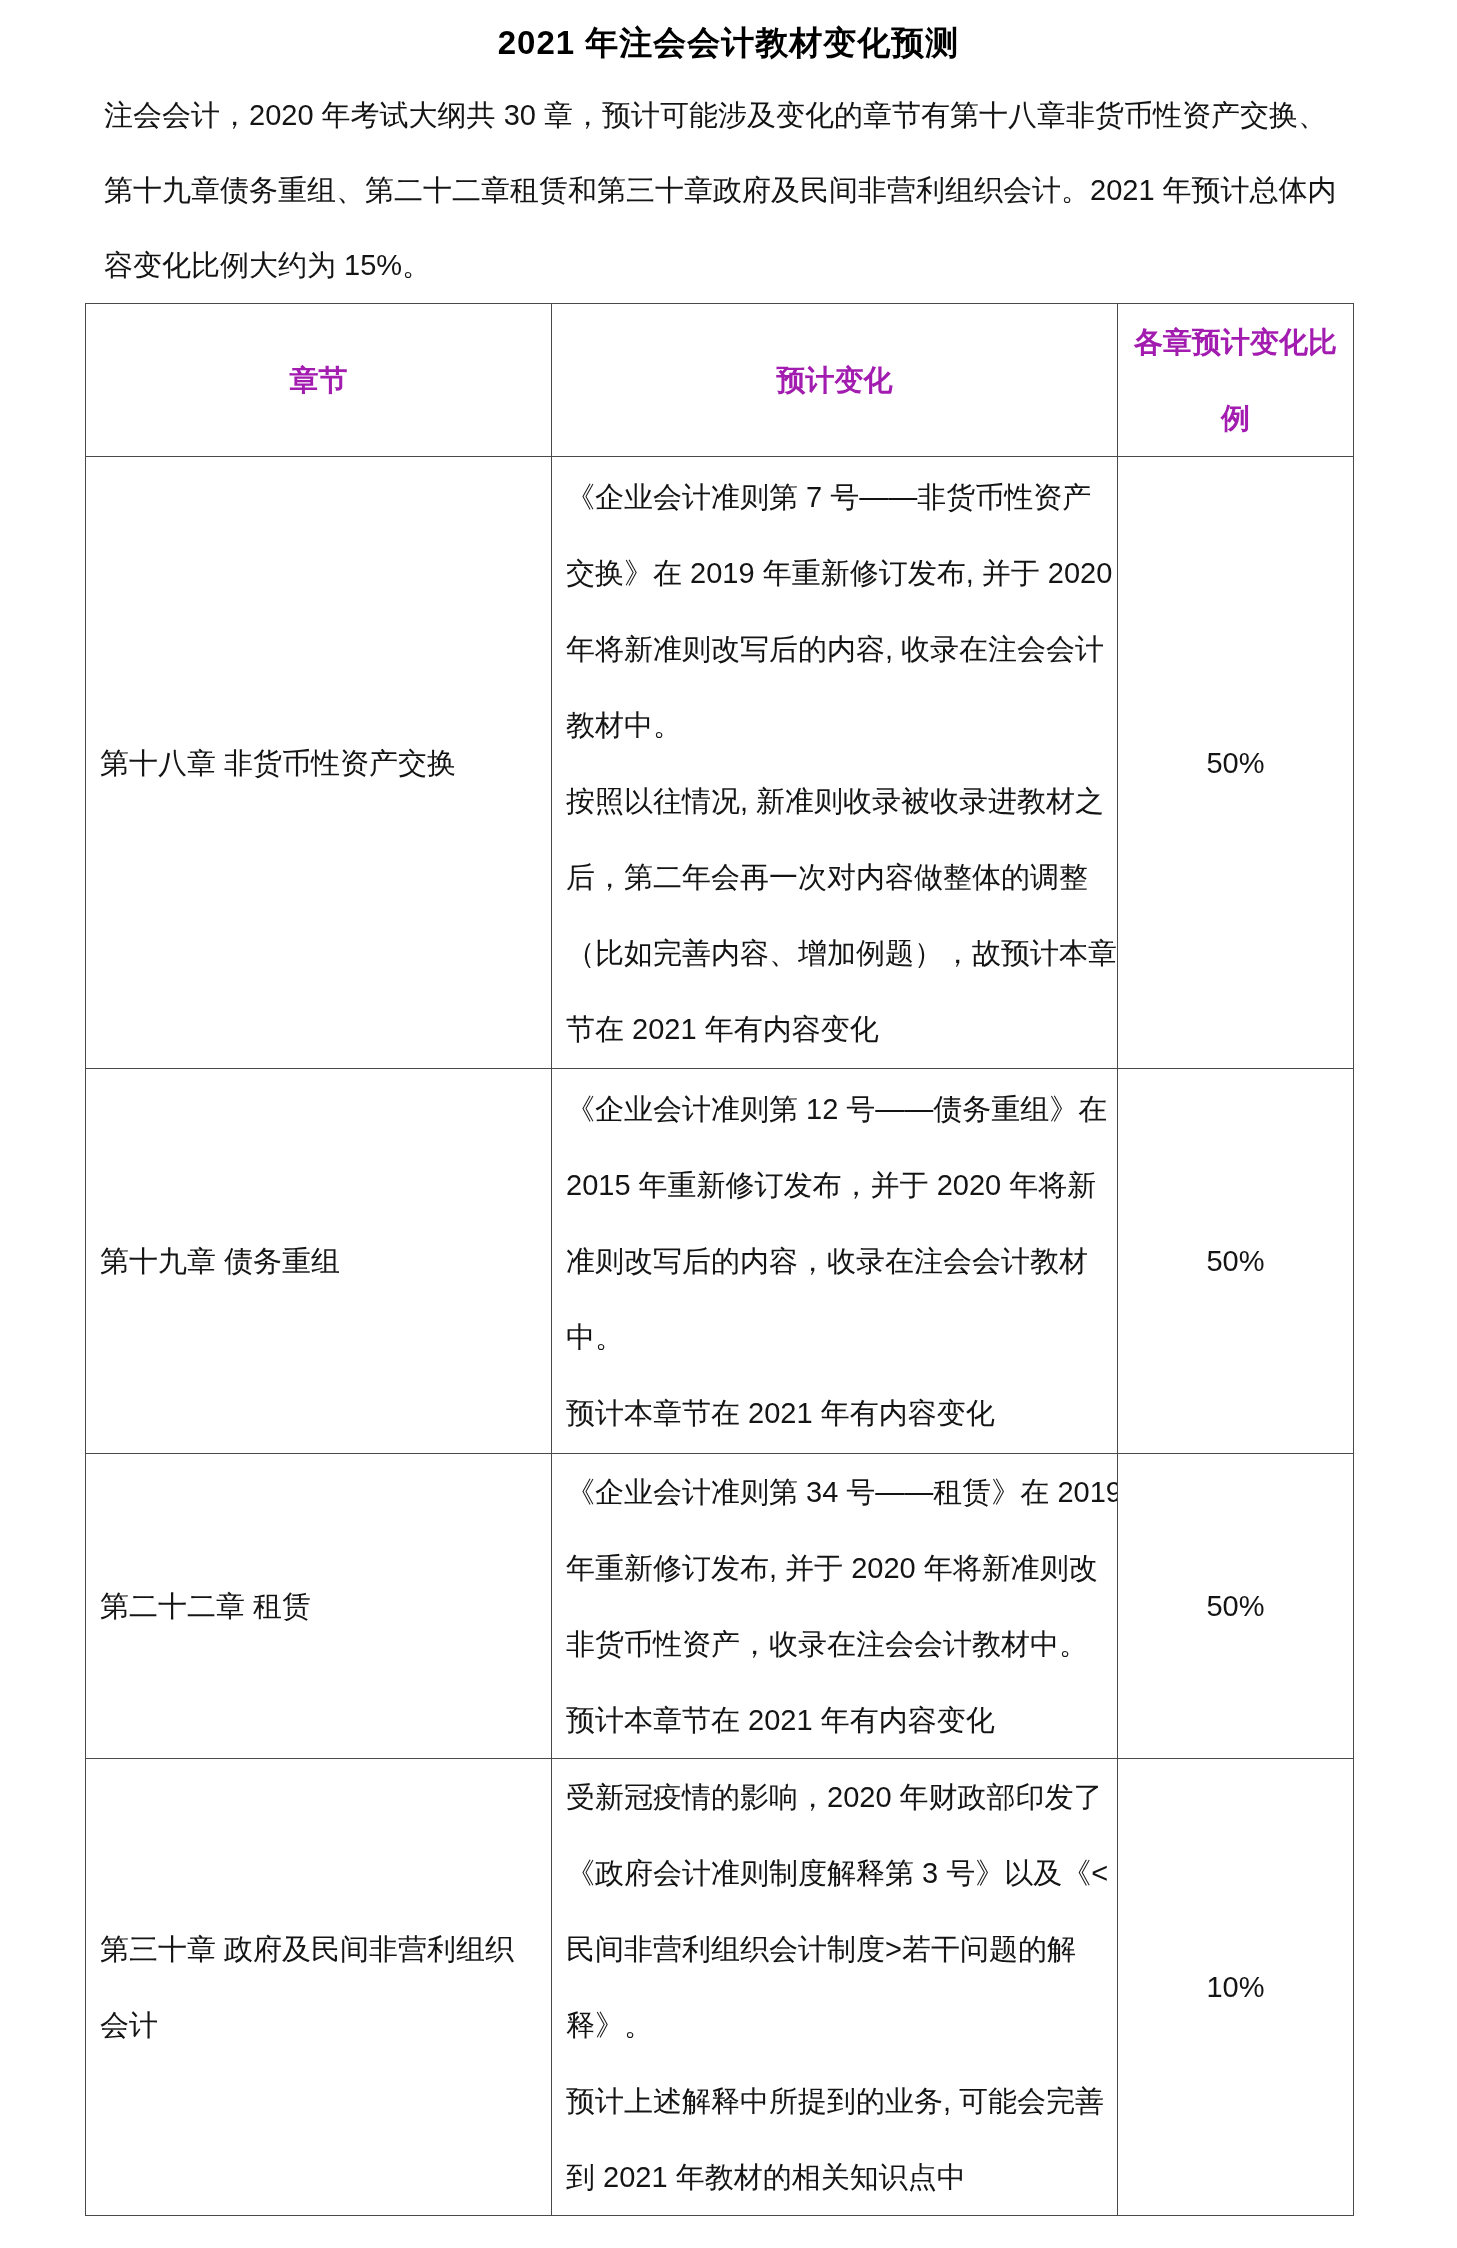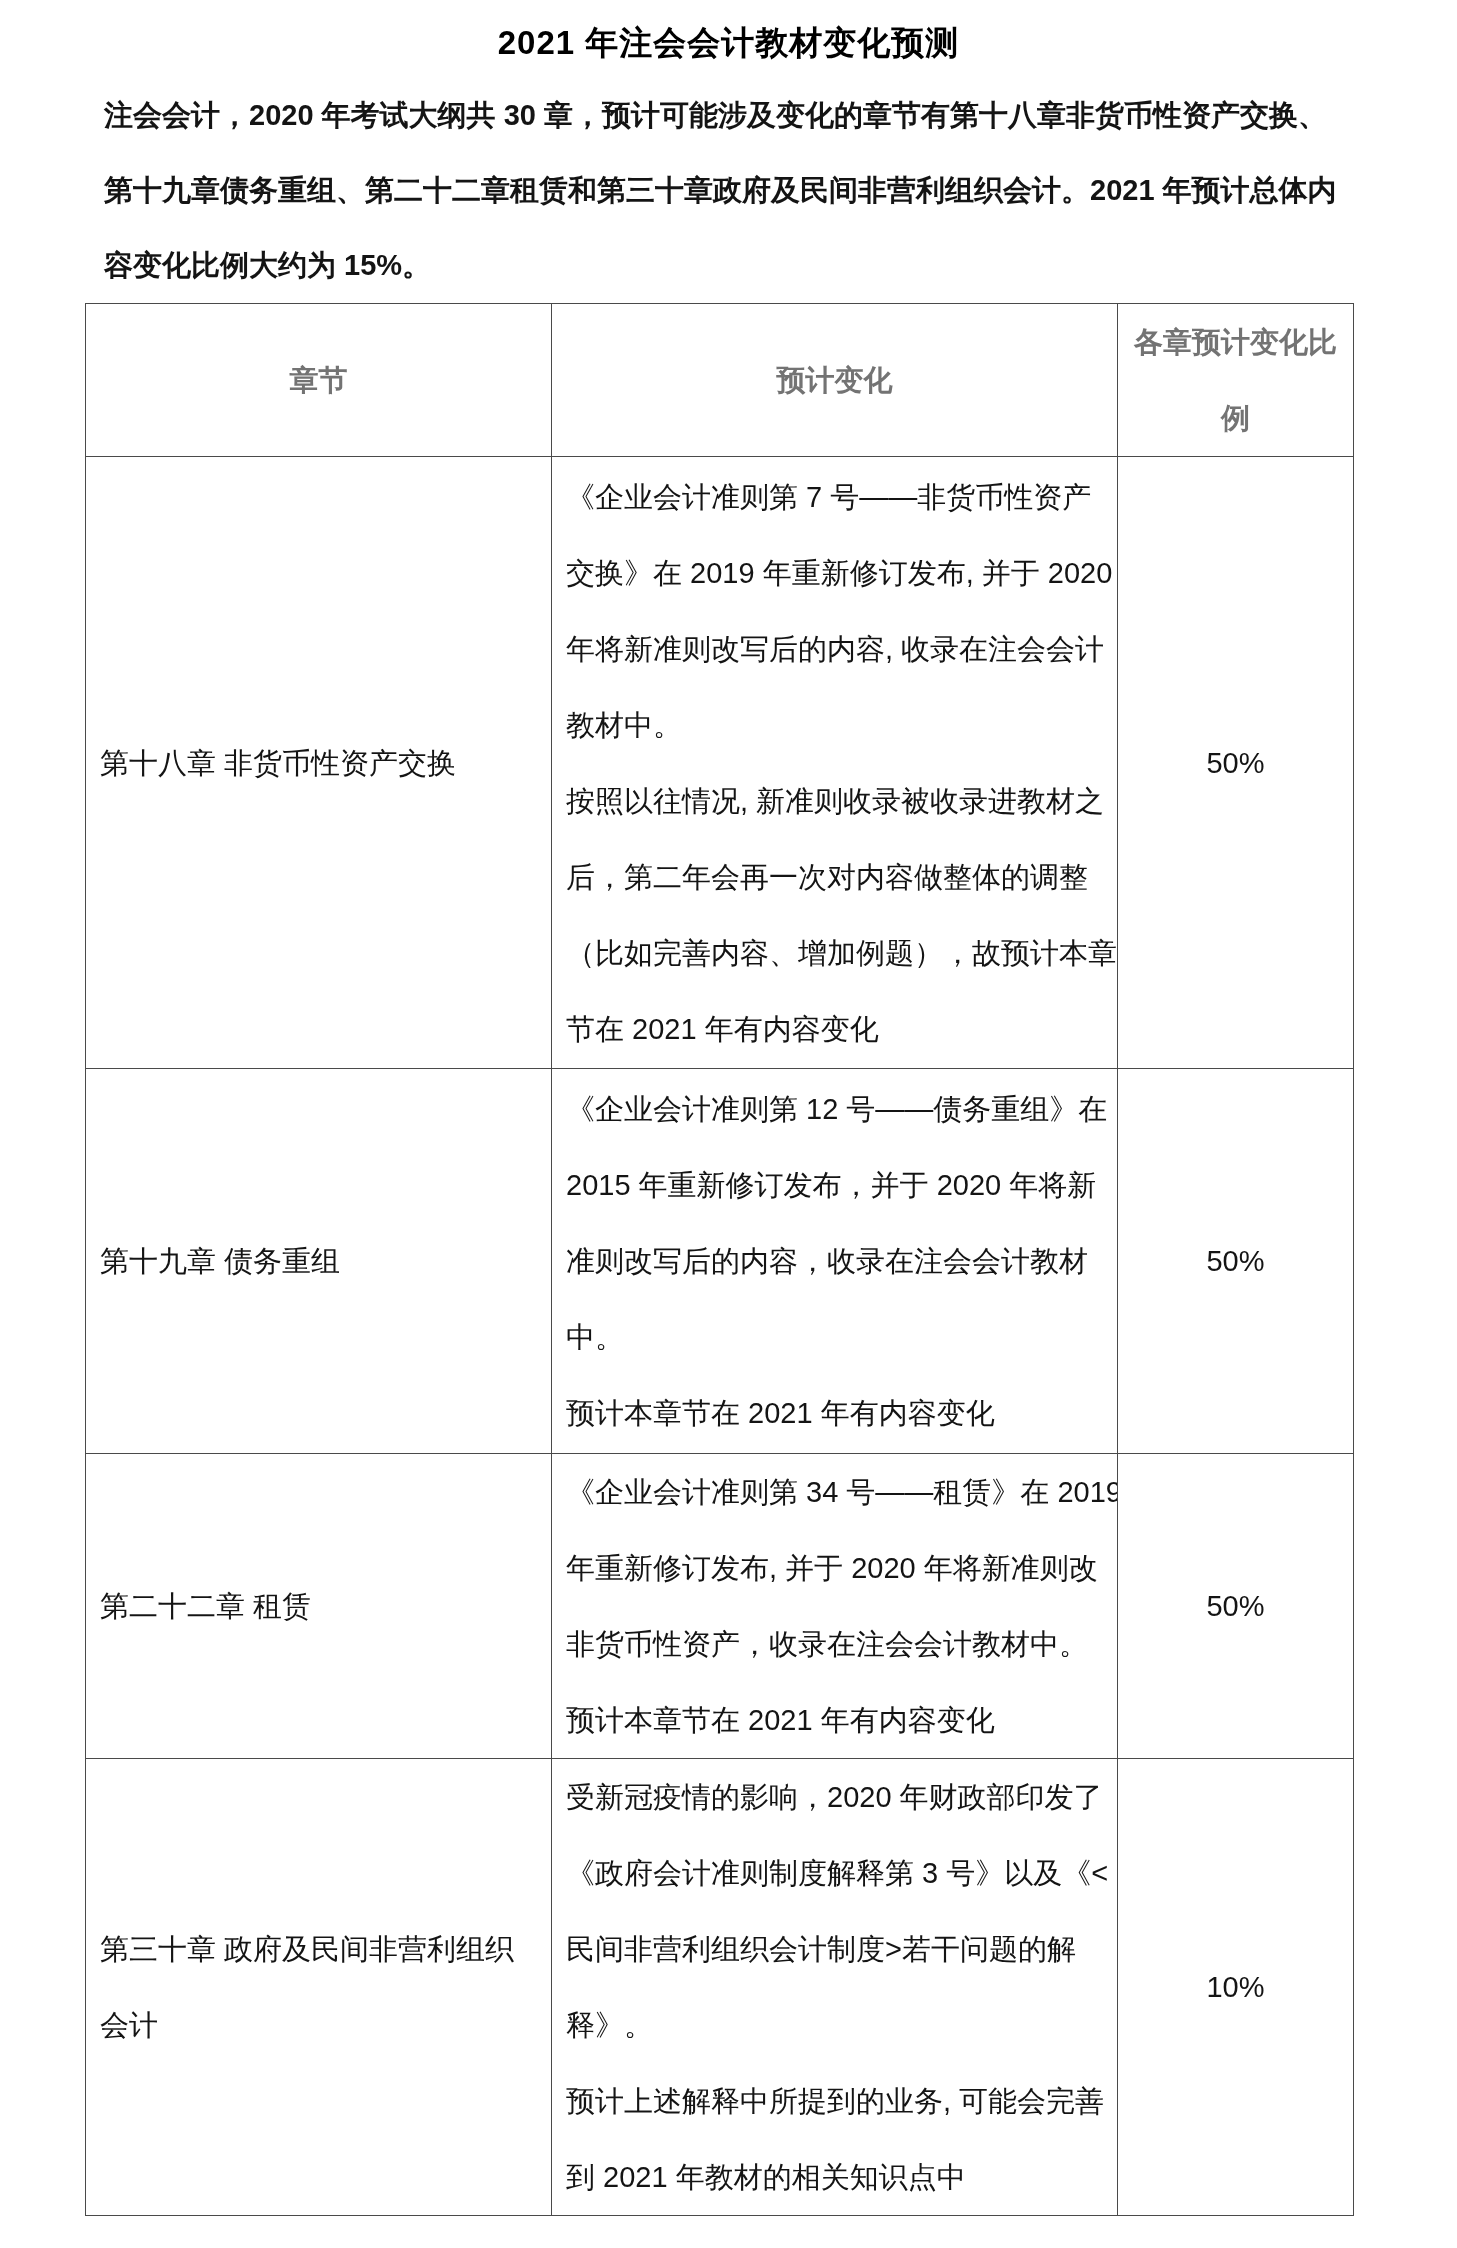--- a/index.html
+++ b/index.html
@@ -28,21 +28,20 @@
     color: #000000;
     letter-spacing: 1px;
   }
   .intro {
     margin: 14px 96px 0 104px;
     font-size: 29px;
     line-height: 75px;
   }
   .intro .tline {
     white-space: nowrap;
-    font-weight: bold;
   }
   table.forecast-table {
     border-collapse: collapse;
     table-layout: fixed;
     margin-left: 85px;
     width: 1268px;
     margin-top: 0;
   }
   table.forecast-table col.c1 { width: 466px; }
   table.forecast-table col.c2 { width: 566px; }
@@ -50,21 +49,21 @@
   th, td {
     border: 1.5px solid #4a4a4a;
     padding: 0;
     vertical-align: middle;
     font-size: 29px;
     overflow: hidden;
   }
   th {
     font-weight: bold;
     text-align: center;
-    color: #737373;
+    color: #a21caf;
     line-height: 76px;
   }
   tr.hrow { height: 153px; }
   tr.r0 { height: 612px; }
   tr.r1 { height: 385px; }
   tr.r2 { height: 305px; }
   tr.r3 { height: 450px; }
   td.cell-chapter {
     padding-left: 14px;
     padding-right: 6px;

